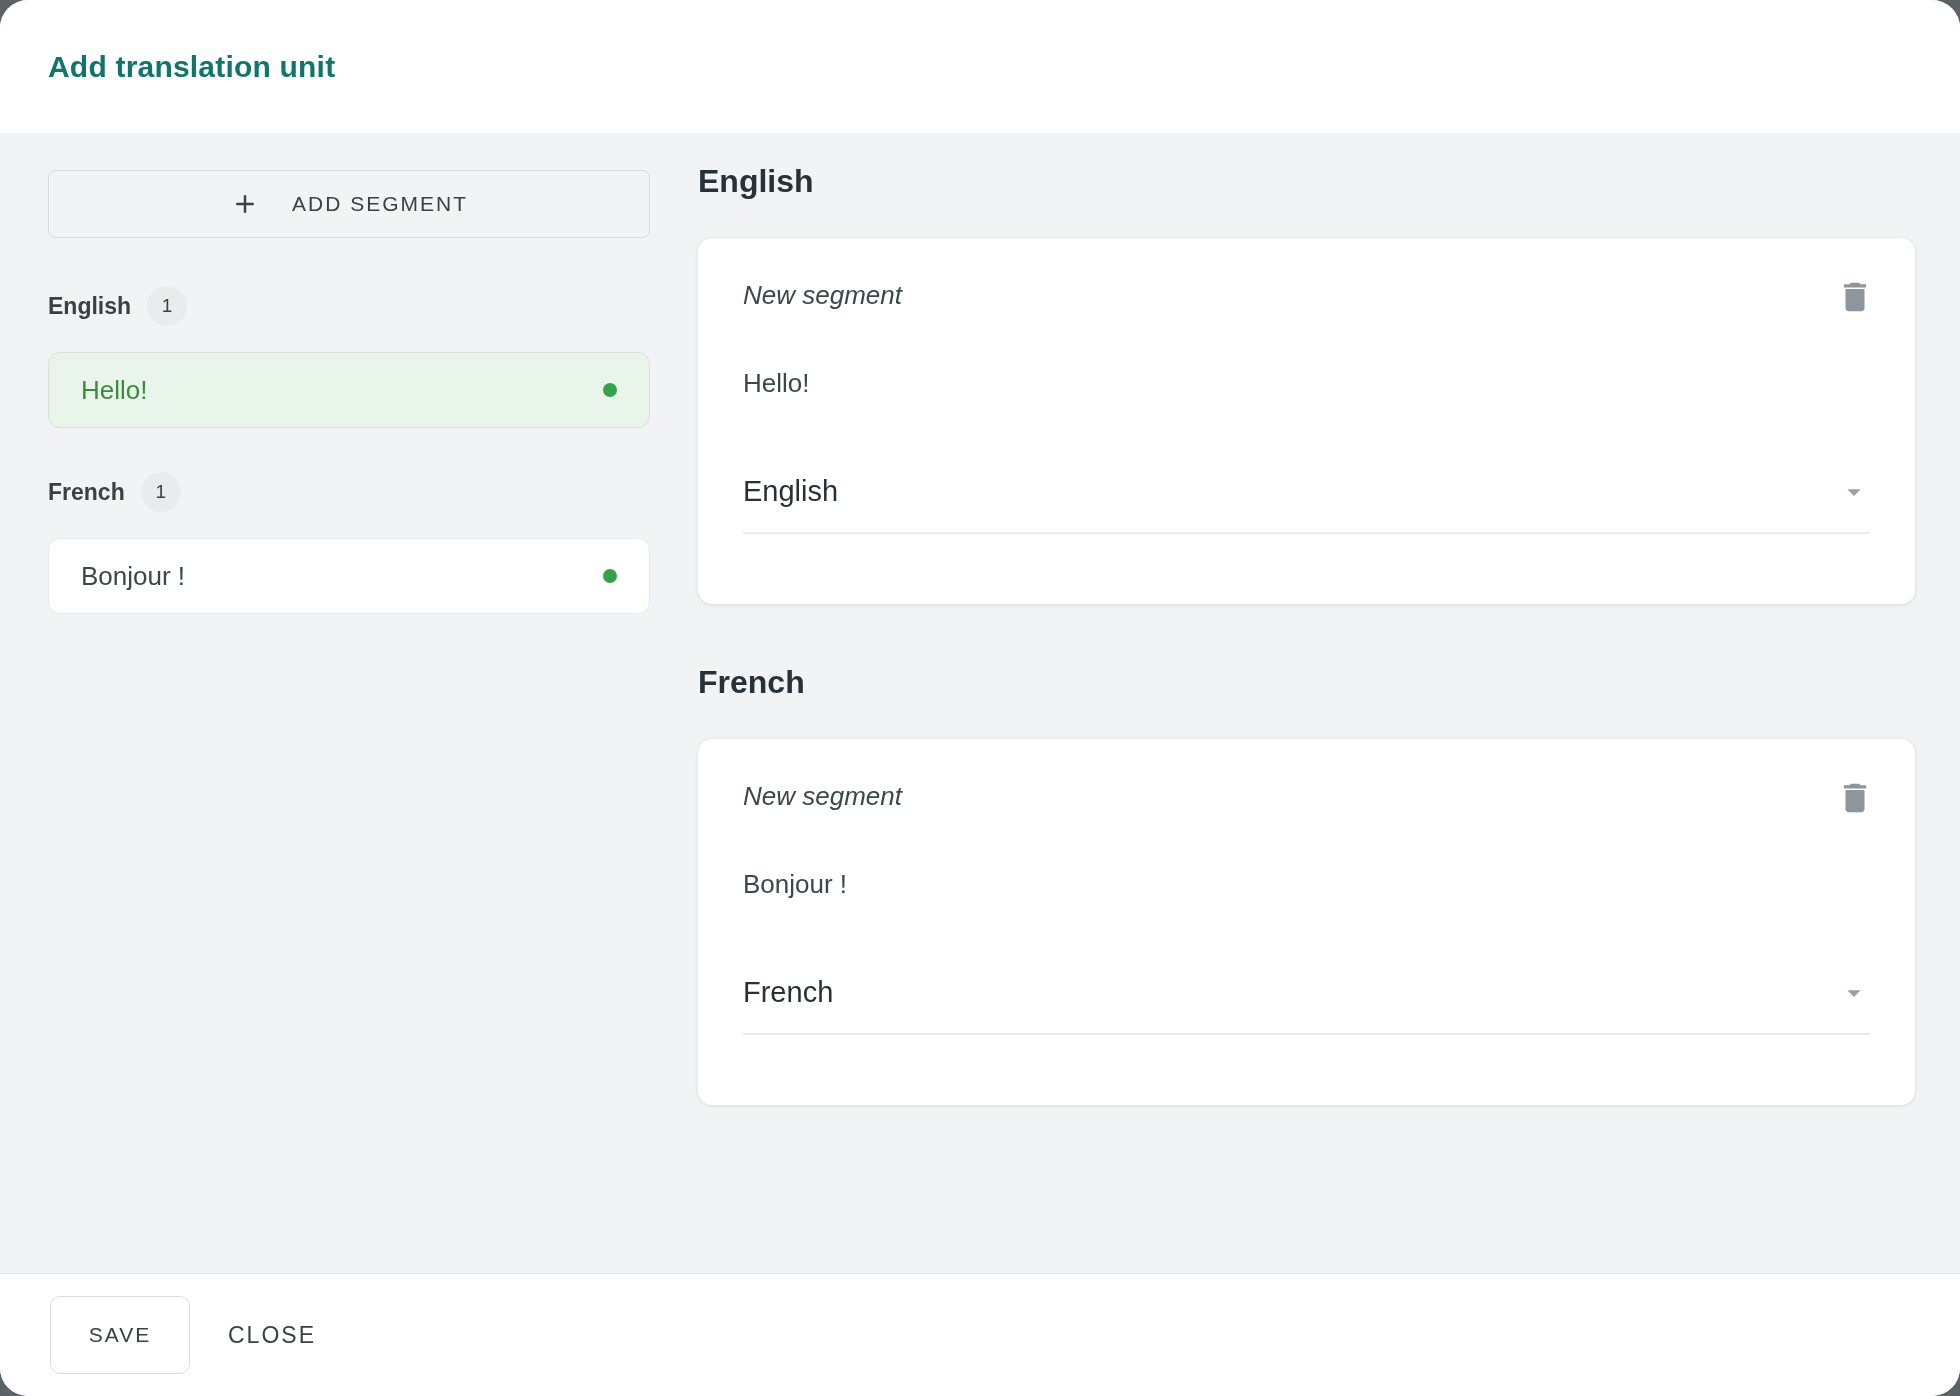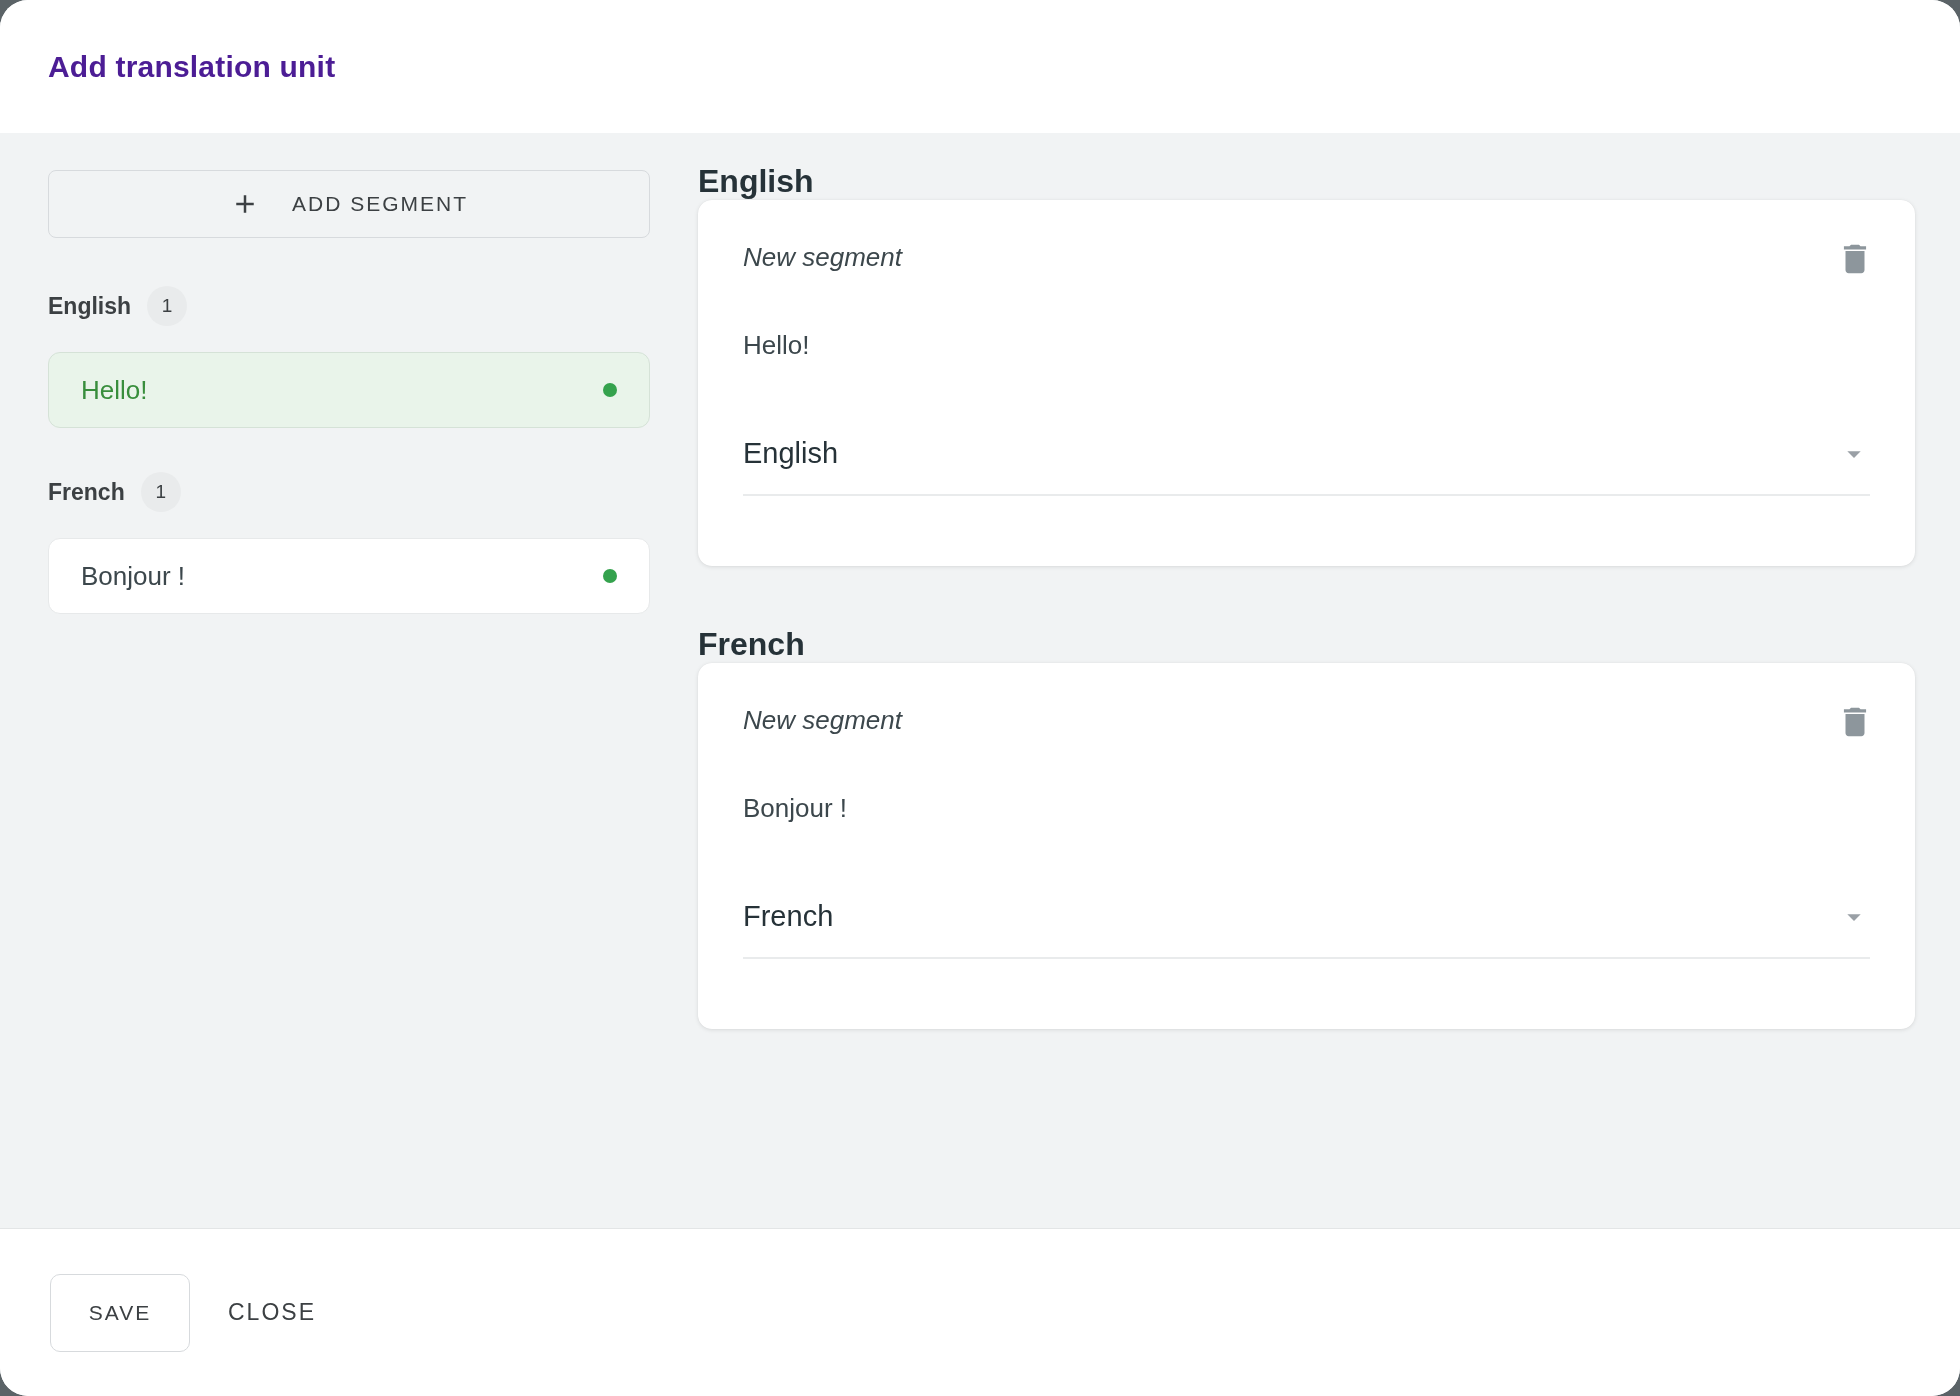--- a/index.html
+++ b/index.html
@@ -14,21 +14,21 @@
     position: absolute; inset: 0;
     border-radius: 28px; overflow: hidden;
     background: #f1f3f4;
     display: flex; flex-direction: column;
   }
   
   .dlg-header {
     flex: none; height: 133px; background: #ffffff;
     display: flex; align-items: center; padding: 0 48px;
   }
-  .dlg-title { font-size: 30px; font-weight: 600; color: #4c1d95; letter-spacing: 0.2px; }
+  .dlg-title { font-size: 30px; font-weight: 600; color: #0f766e; letter-spacing: 0.2px; }
   
   .dlg-main { flex: 1; display: flex; padding: 0 45px 0 48px; gap: 48px; overflow: hidden; }
   
   .seg-panel { flex: none; width: 602px; }
   .add-segment-btn {
     margin-top: 37px; width: 100%; height: 68px;
     border: 1px solid #d7dadd; border-radius: 8px; background: transparent;
     display: flex; align-items: center; justify-content: center; gap: 32px;
     font-family: inherit; font-size: 21px; font-weight: 500; letter-spacing: 2px;
     color: #3c4043; cursor: pointer;
@@ -48,39 +48,39 @@
     padding: 0 32px; font-size: 26px; cursor: pointer;
   }
   .segment-chip.selected { background: #e9f4ea; border: 1px solid #d5e2d7; color: #388e3c; }
   .segment-chip.plain { background: #ffffff; border: 1px solid #e7e9ea; color: #3c474c; }
   .status-dot { width: 14px; height: 14px; border-radius: 50%; background: #34a24d; flex: none; }
   
   .editors { flex: 1; min-width: 0; }
   .editor-heading { margin-top: 30px; font-size: 32px; font-weight: 700; color: #263238; }
   .editor-heading.second { margin-top: 60px; }
   .editor-card {
-    background: #ffffff; border-radius: 14px;
+    margin-top: 38px; background: #ffffff; border-radius: 14px;
     box-shadow: 0 1px 4px rgba(0,0,0,0.10), 0 0 1px rgba(0,0,0,0.08);
     padding: 42px 45px 70px 45px;
   }
   .seg-head { display: flex; align-items: flex-start; justify-content: space-between; }
   .seg-label { font-style: italic; font-size: 26px; color: #3c474c; }
   .trash-btn { border: none; background: none; cursor: pointer; padding: 0; margin: -2px -4px 0 0; }
   .trash-icon { width: 38px; height: 38px; fill: #8d969c; display: block; }
   .seg-text { margin-top: 52px; font-size: 26px; color: #3c474c; }
   .lang-select {
     margin-top: 76px; width: 100%;
     display: flex; align-items: center; justify-content: space-between;
     padding-bottom: 24px; border-bottom: 2px solid #e9ebec; cursor: pointer;
   }
   .lang-select-value { font-size: 29px; color: #263238; }
   .dropdown-icon { width: 32px; height: 32px; fill: #9aa0a6; flex: none; }
   
   .dlg-footer {
-    flex: none; height: 168px; background: #ffffff; border-top: 1px solid #e3e5e6;
+    flex: none; height: 123px; background: #ffffff; border-top: 1px solid #e3e5e6;
     display: flex; align-items: center; padding: 11px 50px; gap: 38px;
   }
   .save-btn {
     min-width: 140px; height: 78px; padding: 0 30px;
     border: 1px solid #d7dadd; border-radius: 10px; background: #ffffff;
     font-family: inherit; font-size: 21px; font-weight: 500; letter-spacing: 2px;
     color: #3c4043; cursor: pointer;
   }
   .close-btn {
     border: none; background: none; padding: 0;

